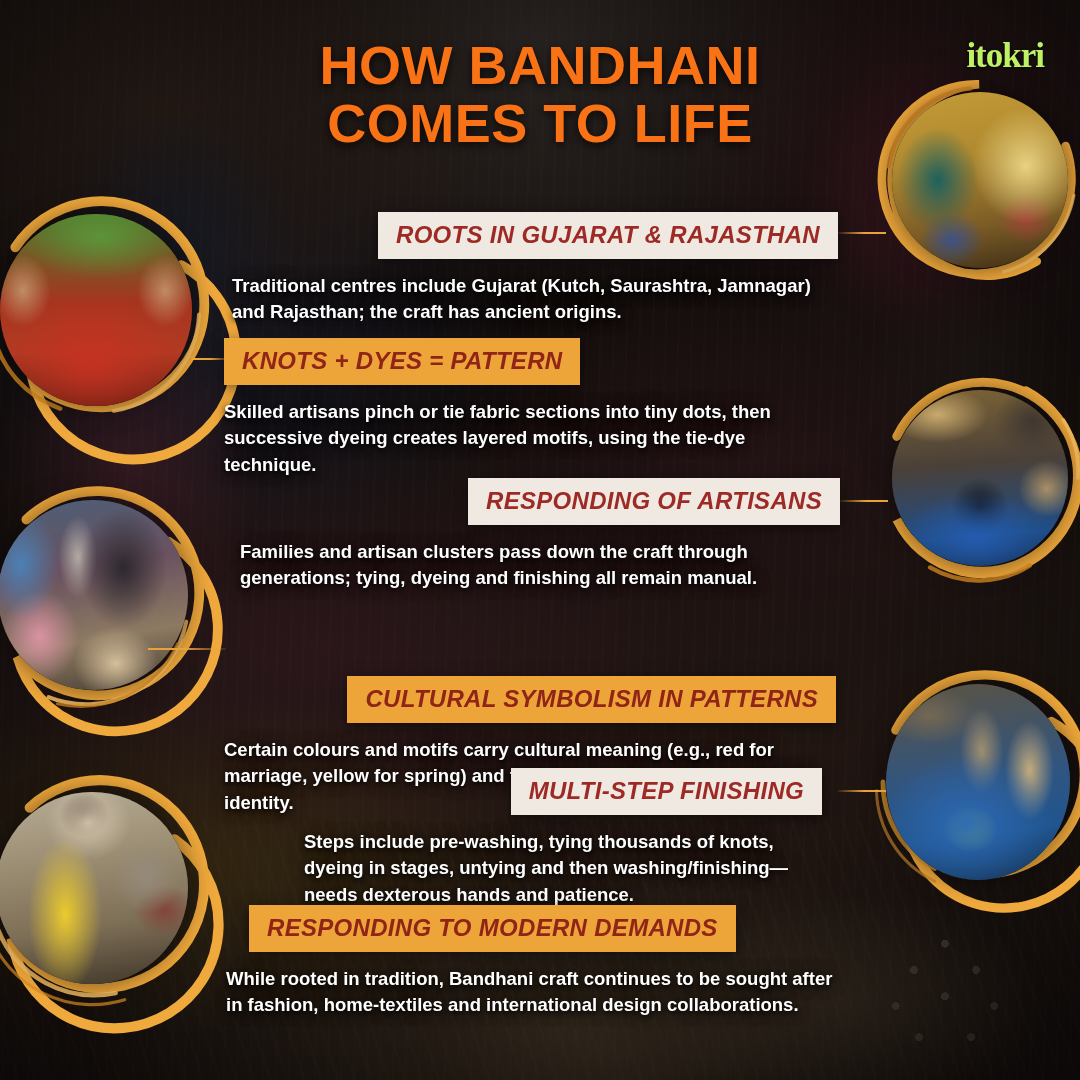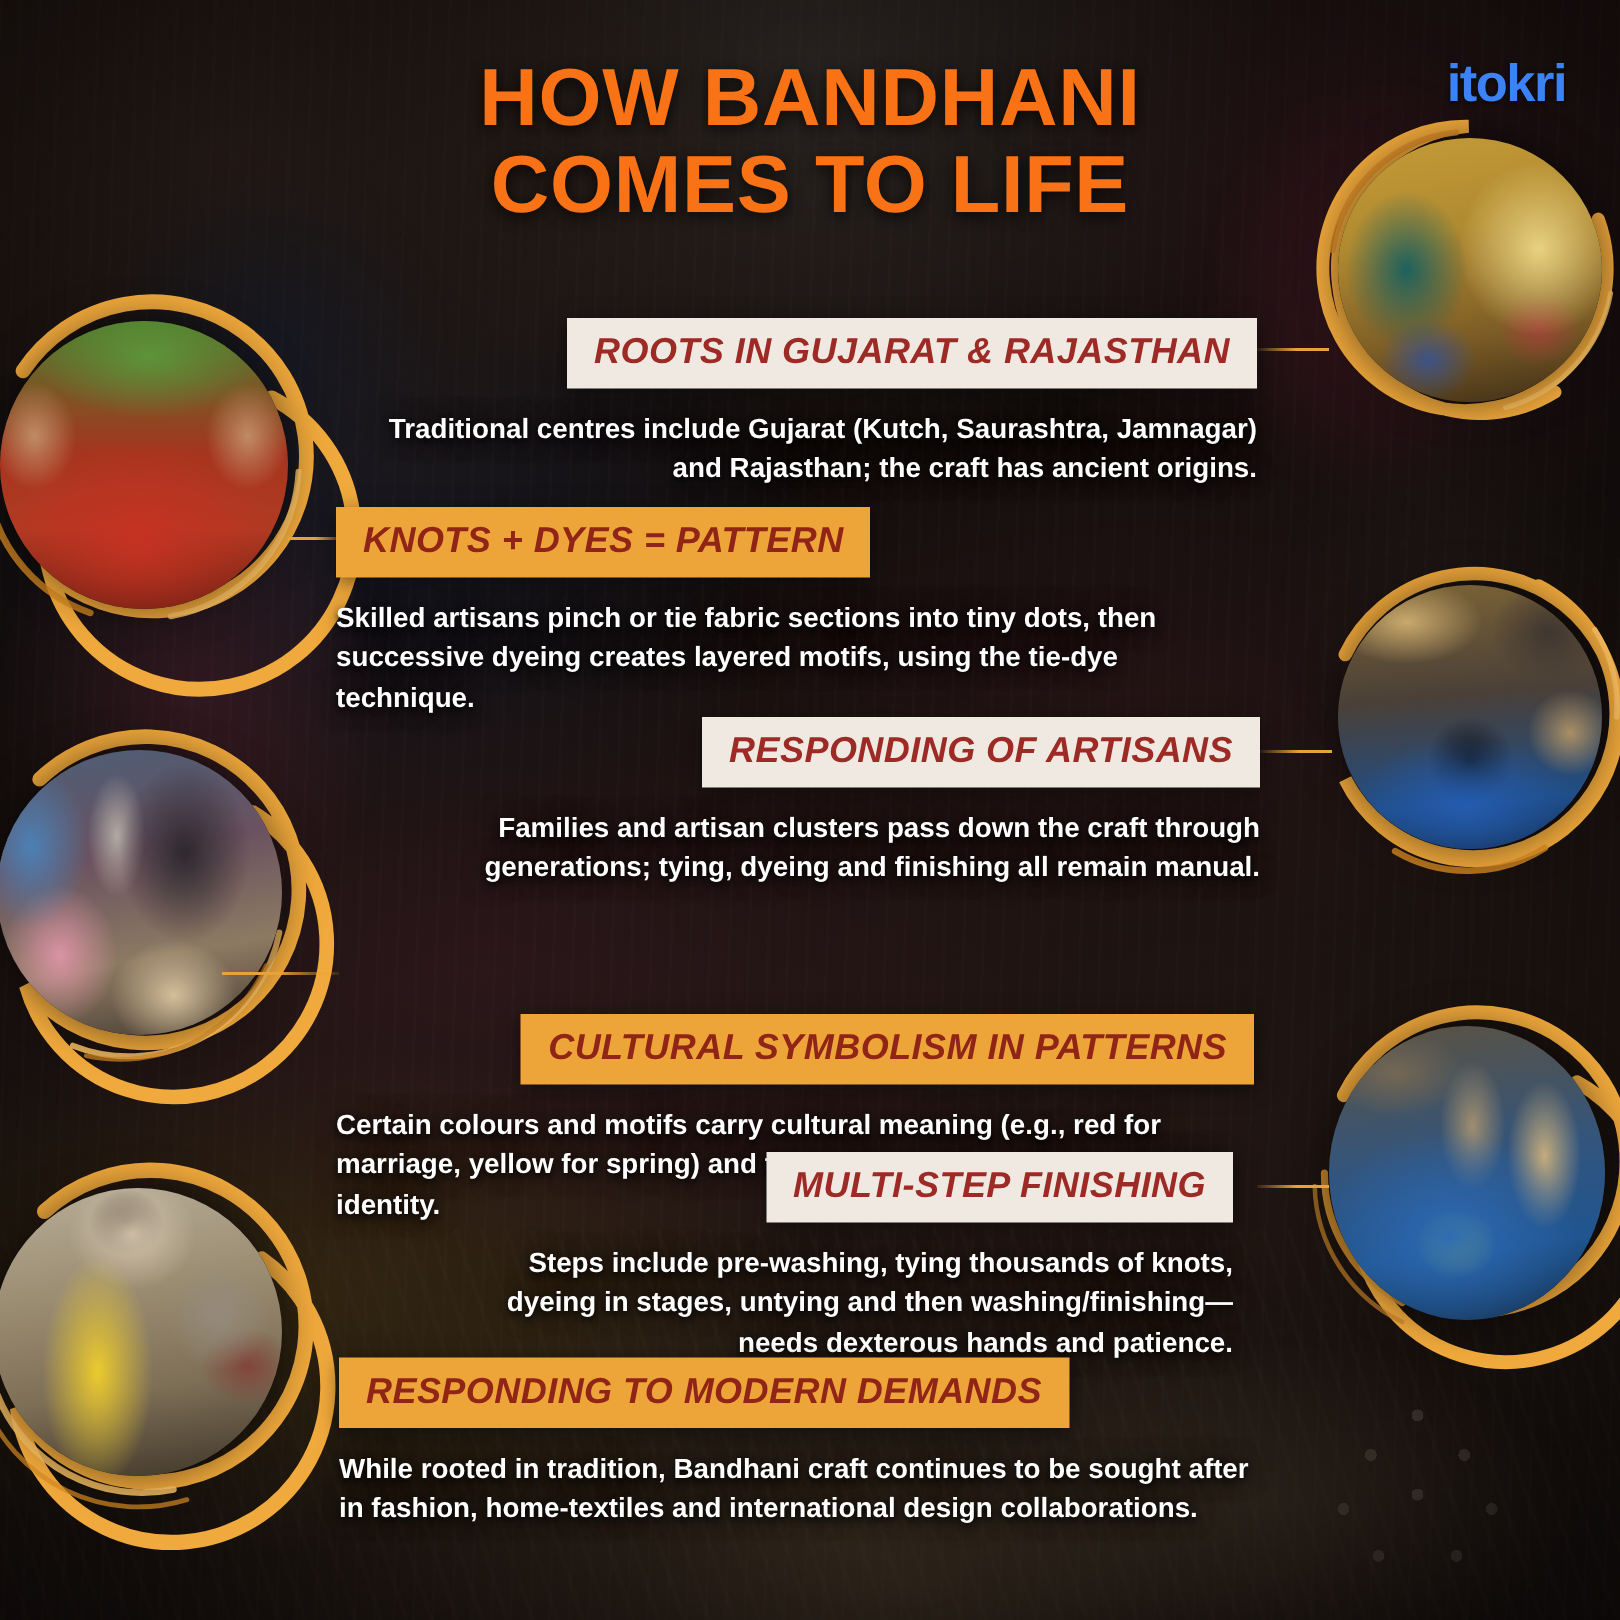--- a/index.html
+++ b/index.html
@@ -80,22 +80,22 @@
     background:radial-gradient(ellipse 86% 78% at 50% 48%, rgba(0,0,0,0) 38%, rgba(0,0,0,.62) 100%);
   }
   .bg-darken{
     position:absolute; inset:0; background:rgba(8,6,5,.34);
   }
 
   
   #logo{
     position:absolute; top:36px; right:36px;
     font-size:35px; font-weight:bold; letter-spacing:-1px;
-    color:#3b82f6;
-    font-family:Liberation Sans, sans-serif;
+    color:#bef264;
+    font-family:Liberation Serif, serif;
     z-index:40;
     text-shadow:0 1px 3px rgba(0,0,0,.7);
   }
 
   
   #title{
     position:absolute; top:36px; left:0; right:0;
     text-align:center; z-index:35;
     color:#f97316;
     font-weight:bold;
@@ -150,21 +150,21 @@
   .heading.amber{ background:#eda53a; color:#8f2417; }
 
   .body{
     color:#ffffff;
     font-weight:bold;
     font-size:18.5px;
     line-height:1.42;
     text-shadow:0 2px 5px rgba(0,0,0,.88), 0 0 16px rgba(0,0,0,.6);
     margin-top:14px;
   }
-  .align-right{ text-align:right; }
+  .align-right{ }
   .align-left { text-align:left;  }
 </style>
 </head>
 <body>
 
 <div id="poster">
 
   <div class="bg-base"></div>
   <div class="bg-figL"></div>
   <div class="bg-figR"></div>
@@ -315,19 +315,19 @@
     <div class="scene" style="background:
         radial-gradient(ellipse 26% 54% at 36% 64%, rgba(240,206,44,.96) 0%, rgba(180,152,24,0) 74%),
         radial-gradient(ellipse 30% 26% at 48% 16%, rgba(216,200,176,.9) 0%, rgba(150,138,120,0) 74%),
         radial-gradient(ellipse 18% 16% at 46% 12%, rgba(56,44,36,.9) 0%, rgba(34,26,22,0) 72%),
         radial-gradient(ellipse 24% 26% at 78% 44%, rgba(150,140,126,.85) 0%, rgba(96,90,80,0) 74%),
         radial-gradient(ellipse 22% 18% at 88% 62%, rgba(130,58,52,.8) 0%, rgba(84,38,34,0) 74%),
         linear-gradient(172deg,#b8ad98 0%, #9b8d72 36%, #7d6e56 68%, #3e3528 100%);"></div>
   </div>
 
   <div class="block" style="left:226px; top:905px; width:610px;">
-    <div style="text-align:left;">
+    <div style="text-align:left;margin-left:23px;">
       <span class="heading amber">RESPONDING TO MODERN DEMANDS</span>
     </div>
     <div class="body align-left">While rooted in tradition, Bandhani craft continues to be sought after in fashion, home-textiles and international design collaborations.</div>
   </div>
 
 </div>
 
 </body></html>

